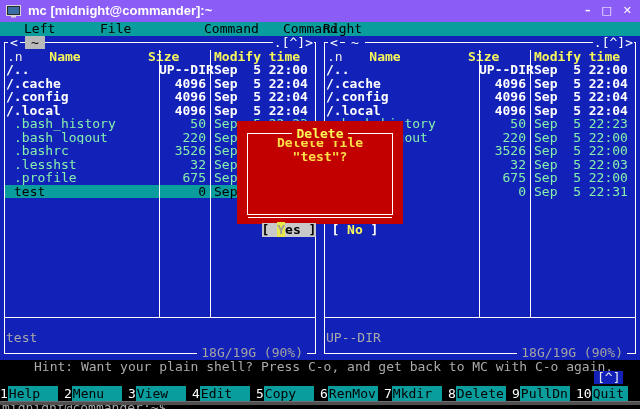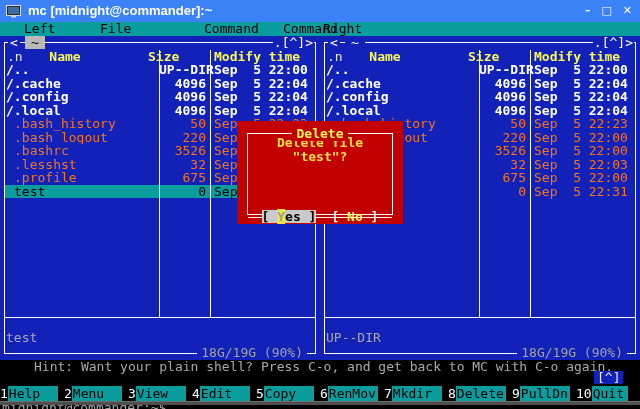--- a/index.html
+++ b/index.html
@@ -1,19 +1,19 @@
 <!DOCTYPE html>
 <html><head>
 <meta charset="utf-8">
 <style>
   html,body{margin:0;padding:0;background:#222;}
   .screen{position:relative;width:640px;height:409px;background:#000;overflow:hidden;
           font-family:"DejaVu Sans Mono",monospace;font-size:13px;line-height:13.5px;}
   
-  .titlebar{position:absolute;left:0;top:0;width:640px;height:22px;background:#3b82f6;
+  .titlebar{position:absolute;left:0;top:0;width:640px;height:22px;background:#8b5cf6;
             display:flex;align-items:center;color:#fff;}
   .term-icon{width:15px;height:13px;margin-left:6px;flex:0 0 auto;}
   .title-text{margin-left:7px;font-family:"Liberation Sans",sans-serif;font-weight:bold;font-size:13px;}
   .win-btns{position:absolute;right:8px;top:0;height:22px;display:flex;align-items:center;gap:11px;
             font-family:"DejaVu Sans",sans-serif;font-size:11px;font-weight:bold;color:#fff;}
   .win-btns span{cursor:default;}
   
   .menubar{position:absolute;left:0;top:22px;width:640px;height:14px;background:#0a9d9d;color:#000;}
   .menu-item{position:absolute;top:0;height:18px;}
   .mi0{left:24px}.mi1{left:100px}.mi2{left:204px}.mi3{left:283px}.mi4{left:323px}
@@ -30,37 +30,37 @@
   .tab.inactive{background:#1222b8;color:#fff;}
   .up-mark{position:absolute;right:6px;top:0;height:13px;background:#1222b8;color:#fff;padding:0 1px;z-index:2;}
   .hdr{position:absolute;top:14px;left:0;width:320px;height:13px;color:#f8f85a;font-weight:bold;z-index:2;}
   .h-sort{position:absolute;left:7px;color:#e8e8e8;font-weight:normal;}
   .h-name{position:absolute;left:30px;width:70px;text-align:center;}
   .h-size{position:absolute;left:148px;width:49px;}
   .h-time{position:absolute;left:214px;}
   .rows{position:absolute;top:27px;left:5px;right:5px;z-index:2;}
   .frow{position:relative;height:13.5px;line-height:13.5px;white-space:pre;}
   .frow.dir{color:#fff;font-weight:bold;}
-  .frow.file{color:#f97316;}
+  .frow.file{color:#86efac;}
   .frow.selected{background:#0a9d9d;color:#000;font-weight:normal;}
   .c-name{position:absolute;left:1px;width:150px;overflow:hidden;}
   .frow.file .c-name{left:9px;}
   .c-size{position:absolute;left:154px;width:50px;text-align:right;padding-right:3px;box-sizing:border-box;}
   .c-mtime{position:absolute;left:209px;}
   .mini-status{position:absolute;left:6px;top:295px;color:#a9a9a9;z-index:2;white-space:pre;}
   .free-space{position:absolute;right:13px;top:310px;background:#1222b8;color:#a3a3a3;padding:0 4px;z-index:2;}
   
   .dialog{position:absolute;left:237px;top:121px;width:166px;height:103px;background:#c20000;z-index:10;}
   .dframe{position:absolute;left:10px;right:10px;top:12px;bottom:9px;border:1px solid #fff;}
   .dtitle{position:absolute;top:-7px;left:0;right:0;text-align:center;z-index:2;}
   .dtitle span{background:#c20000;color:#f8f85a;font-weight:bold;padding:0 5px;}
   .dline{color:#fde047;font-weight:bold;text-align:center;white-space:pre;}
   .dline1{margin-top:2px;}
   .dbtns{position:absolute;left:0;right:0;top:43px;bottom:0;border-top:1px solid #fff;
-         display:flex;justify-content:center;align-items:flex-end;gap:15px;padding-top:5px;margin-top:40px;}
+         display:flex;justify-content:center;align-items:flex-start;gap:15px;padding-top:5px;margin-top:40px;}
   .btn{white-space:pre;cursor:default;}
   .btn-yes{background:#c9c9c9;color:#000;font-weight:bold;}
   .btn-yes .hot{background:#e8e84a;color:#9c9c9c;}
   .btn-no{color:#fff;font-weight:bold;}
   .btn-no .hot{color:#f8f85a;}
   
   .hint{position:absolute;left:2px;top:360px;width:636px;height:13px;color:#a9a9a9;white-space:pre;padding-left:32px;}
   .prompt{position:absolute;left:2px;top:373px;width:636px;height:13px;color:#a9a9a9;white-space:pre;margin-top:28px;}
   .scroll-badge{position:absolute;left:594px;top:371px;background:#1222b8;color:#e8e8e8;padding:0 3px;height:13px;z-index:2;}
   .fnbar{position:absolute;left:0;top:386px;width:640px;height:15px;display:flex;background:#000;}

